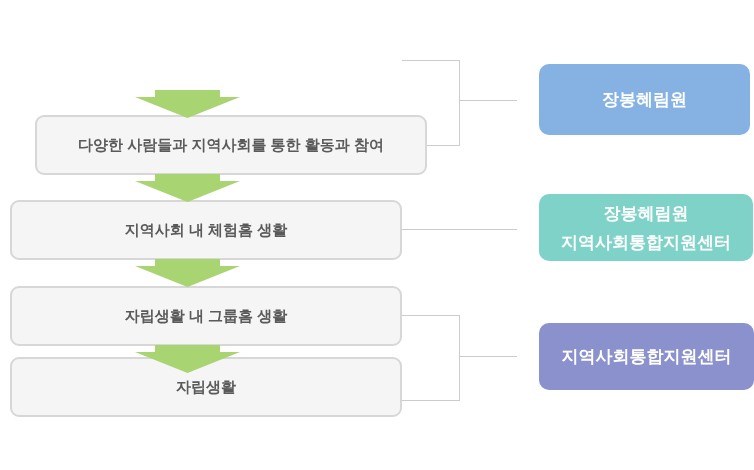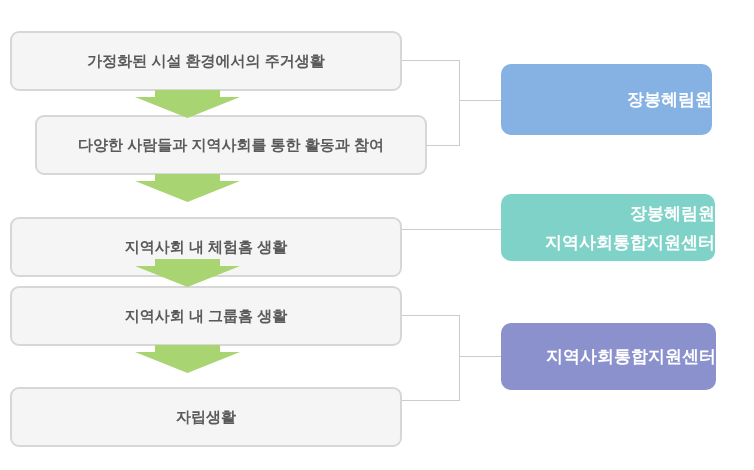--- a/index.html
+++ b/index.html
@@ -30,23 +30,23 @@
     z-index: 1;
   }
   .step-box span {
     color: #5a5a5a;
     font-size: 15px;
     font-weight: 700;
     letter-spacing: 0px;
   }
   .step-1 { top: 31px; }
   .step-2 { top: 115px; margin-left: 25px; }
-  .step-3 { top: 200px; margin-top: 17px; }
+  .step-3 { top: 200px; }
   .step-4 { top: 286px; }
-  .step-5 { top: 387px; }
+  .step-5 { top: 357px; }
 
   
   .flow-arrow {
     position: absolute;
     left: 135px;
     width: 105px;
     height: 28px;
     z-index: 2;
   }
   .arrow-1 { top: 90px; }
@@ -57,25 +57,25 @@
   
   .cline {
     position: absolute;
     background: #cccccc;
     z-index: 0;
   }
 
   
   .org-box {
     position: absolute;
-    left: 501px;
+    left: 539px;
     border-radius: 10px;
     display: flex;
     flex-direction: column;
-    align-items: flex-end;
+    align-items: center;
     justify-content: center;
     z-index: 1;
   }
   .org-box span {
     color: #ffffff;
     font-size: 17px;
     font-weight: 700;
     line-height: 29px;
     white-space: nowrap;
   }
@@ -93,31 +93,28 @@
   <div class="cline" style="left:459px; top:60px;  width:1px;   height:86px;"></div>
   <div class="cline" style="left:459px; top:100px; width:58px;  height:1px;"></div>
 
   <div class="cline" style="left:402px; top:229px; width:115px; height:1px;"></div>
 
   <div class="cline" style="left:402px; top:315px; width:57px;  height:1px;"></div>
   <div class="cline" style="left:402px; top:400px; width:57px;  height:1px;"></div>
   <div class="cline" style="left:459px; top:315px; width:1px;   height:86px;"></div>
   <div class="cline" style="left:459px; top:356px; width:58px;  height:1px;"></div>
 
-  <div class="step-box step-1">
-    <span>가정화된 시설 환경에서의 주거생활</span>
-  </div>
   <div class="step-box step-2">
     <span>다양한 사람들과 지역사회를 통한 활동과 참여</span>
   </div>
   <div class="step-box step-3">
     <span>지역사회 내 체험홈 생활</span>
   </div>
   <div class="step-box step-4">
-    <span>지역사회 내 그룹홈 생활</span>
+    <span>자립생활 내 그룹홈 생활</span>
   </div>
   <div class="step-box step-5">
     <span>자립생활</span>
   </div>
 
   <svg class="flow-arrow arrow-1" viewBox="0 0 105 28">
     <polygon points="20,0 85,0 85,7 105,7 52.5,28 0,7 20,7" fill="#a8d472"></polygon>
   </svg>
   <svg class="flow-arrow arrow-2" viewBox="0 0 105 28">
     <polygon points="20,0 85,0 85,7 105,7 52.5,28 0,7 20,7" fill="#a8d472"></polygon>

